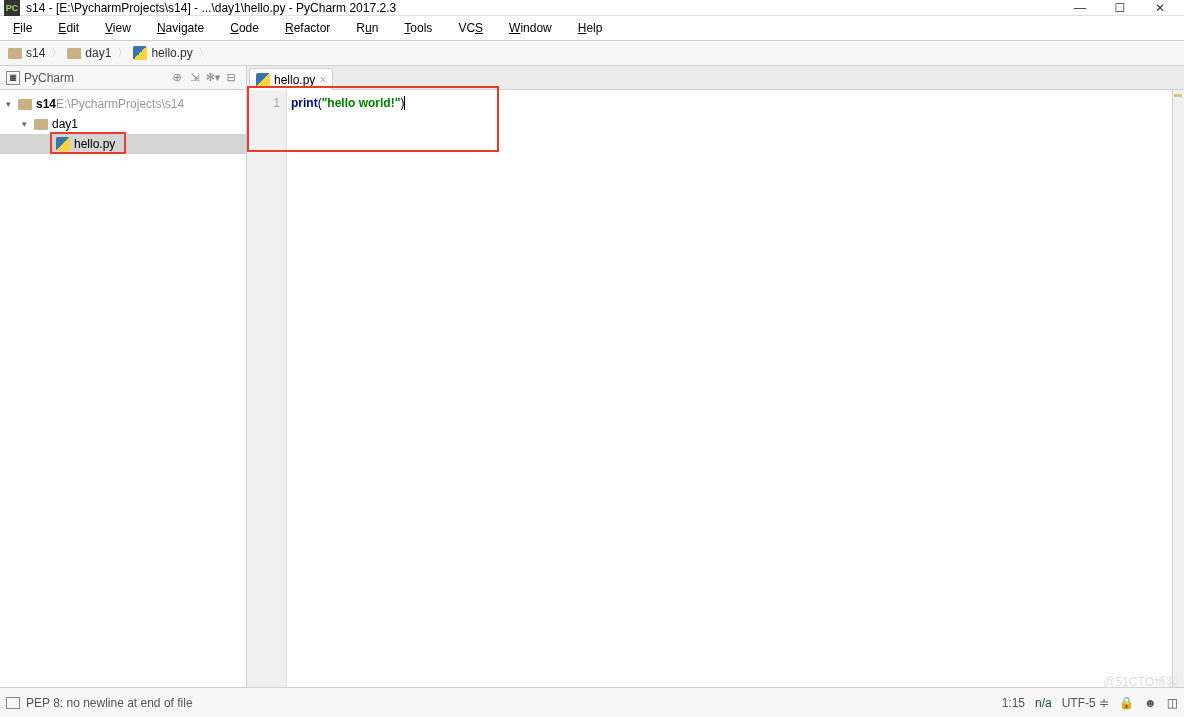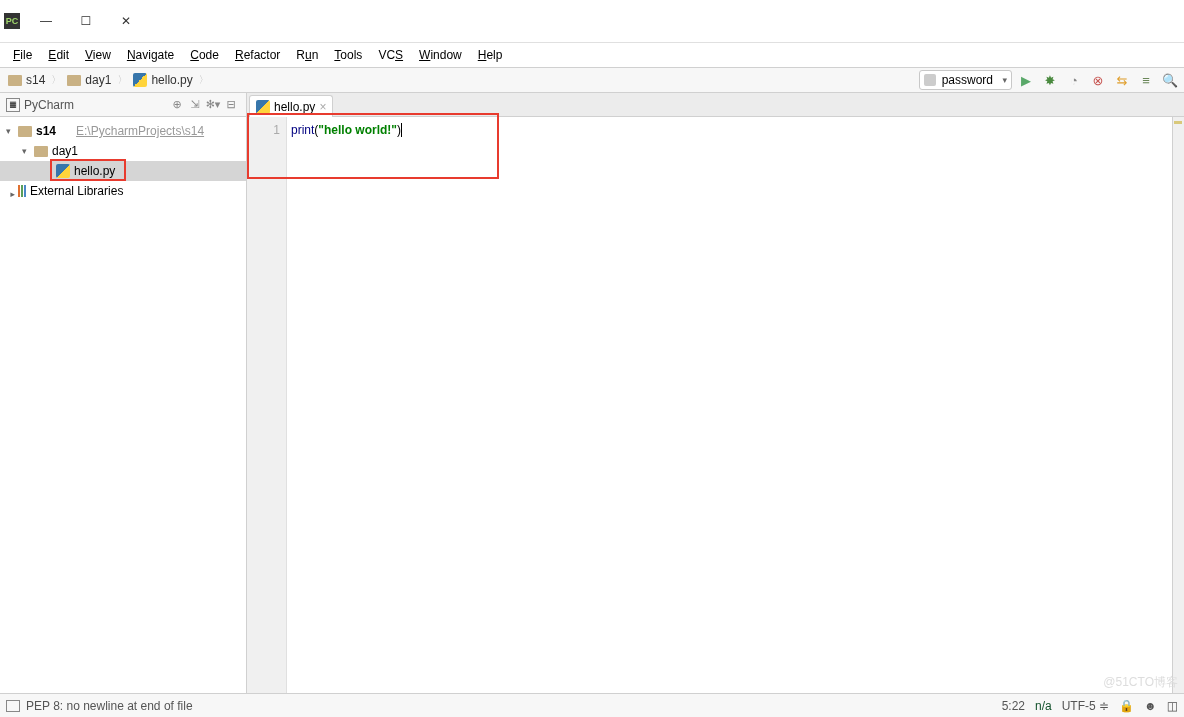--- a/index.html
+++ b/index.html
@@ -1,22 +1,22 @@
 <!DOCTYPE html>
 <html><head>
 <meta charset="utf-8">
 <style>
 * { margin:0; padding:0; box-sizing:border-box; font-family:"Segoe UI",Tahoma,sans-serif; font-size:12px; }
 body { width:1184px; height:717px; background:#fff; display:flex; flex-direction:column; overflow:hidden; position:relative;}
-.titlebar { height:43px; display:flex; align-items:center; padding:0 4px; border-bottom:1px solid #e0e0e0;}
+.titlebar { height:16px; display:flex; align-items:center; padding:0 4px; border-bottom:1px solid #e0e0e0;}
 .titlebar .pc-icon { width:16px; height:16px; background:#333; color:#9fd66b; display:inline-flex; align-items:center; justify-content:center; font-size:9px; font-weight:bold; margin-right:6px;}
 .titlebar .title { flex:1; color:#000;}
 .win-btns { display:flex; gap:0;}
 .win-btn { width:40px; height:26px; display:flex; align-items:center; justify-content:center; font-size:12px; color:#333;}
-.menubar { height:24px; display:flex; align-items:center; padding:0 6px; gap:2px;}
+.menubar { height:24px; display:flex; align-items:center; padding:0 6px; gap:12px;}
 .menu-item { padding:2px 7px; color:#000;}
 .menu-item u { text-decoration:underline;}
 .navbar { height:26px; display:flex; align-items:center; border-top:1px solid #d0d0d0; border-bottom:1px solid #d0d0d0; background:#f7f7f7; padding:0 4px;}
 .crumbs { display:flex; align-items:center; gap:2px;}
 .crumb { display:flex; align-items:center; gap:4px; padding:0 4px; color:#333;}
 .folder-ico { width:14px; height:11px; background:#c9b184; border-radius:1px; display:inline-block;}
 .py-ico { width:14px; height:14px; background:linear-gradient(135deg,#3776ab 50%,#ffd43b 50%); border-radius:2px; display:inline-block;}
 .crumb-sep { color:#bbb; font-size:10px;}
 .nav-right { margin-left:auto; display:flex; align-items:center; gap:4px;}
 .run-config { height:20px; border:1px solid #c8c8c8; border-radius:3px; padding:0 18px 0 22px; display:flex; align-items:center; position:relative; background:#fff;}
@@ -34,50 +34,51 @@
 .sidebar { width:247px; display:flex; flex-direction:column; border-right:1px solid #d0d0d0;}
 .sidebar-head { height:24px; display:flex; align-items:center; padding:0 6px; border-bottom:1px solid #d0d0d0; background:#f7f7f7;}
 .sidebar-head .proj-ico { width:14px; height:14px; border:1px solid #888; margin-right:4px; display:inline-flex; align-items:center; justify-content:center; font-size:8px;}
 .sidebar-head .label { flex:1; color:#555;}
 .sidebar-head .hbtn { width:18px; text-align:center; color:#888; font-size:11px;}
 .tree { flex:1; padding:4px 0; overflow:auto;}
 .tree-row { height:20px; display:flex; align-items:center; padding-left:6px; white-space:nowrap;}
 .tree-row.selected { background:#d5d5d5;}
 .arrow { width:12px; color:#666; font-size:9px;}
 .tree-label { color:#000;}
-.tree-path { color:#999; margin-left:20px;text-decoration:underline;}
+.tree-path { color:#999; margin-left:0;}
 .lib-ico { display:inline-flex; gap:1px; margin-right:4px;}
 .lib-ico span { width:2px; height:12px; background:#e07030;}
 .lib-ico span:nth-child(2){background:#5a9e5a;}
 .lib-ico span:nth-child(3){background:#4a88c7;}
 .editor-area { flex:1; display:flex; flex-direction:column; min-width:0;}
 .tabs { height:24px; display:flex; align-items:flex-end; border-bottom:1px solid #d0d0d0; background:#ececec; padding-left:2px;}
 .tab { height:22px; display:flex; align-items:center; gap:4px; padding:0 6px; background:#fff; border:1px solid #d0d0d0; border-bottom:none; border-top-left-radius:3px; border-top-right-radius:3px; margin-bottom:-1px;}
 .tab .close { color:#aaa; font-size:12px;}
 .editor { flex:1; display:flex; position:relative; background:#fff;}
 .gutter { width:40px; background:#f0f0f0; border-right:1px solid #e0e0e0; text-align:right; padding:6px 6px 0 0; color:#aaa; font-family:Consolas,monospace;}
 .code { flex:1; padding:6px 0 0 4px; font-family:Consolas,monospace; font-size:12px; white-space:pre;}
-.code .kw { color:#000080; font-weight:normal;}
+.code .kw { color:#000080; font-weight:bold;}
 .code .str { color:#008000; font-weight:bold;}
 .code .cursor { border-right:1px solid #000;}
 .linehl { position:absolute; left:40px; right:0; top:6px; height:16px; background:#fffae3; z-index:-1;}
 .red-box { position:absolute; border:2px solid #e83b2e; pointer-events:none;}
 .rightstrip { width:12px; background:#f0f0f0; border-left:1px solid #d0d0d0; position:relative;}
 .rightstrip .mark { position:absolute; top:4px; right:2px; width:8px; height:3px; background:#d9c97b;}
-.statusbar { height:24px; border-top:1px solid #d0d0d0; background:#f7f7f7; display:flex; align-items:center; padding:0 6px; color:#555;}
+.statusbar { height:30px; border-top:1px solid #d0d0d0; background:#f7f7f7; display:flex; align-items:center; padding:0 6px; color:#555;}
 .statusbar .sb-ico { width:14px; height:12px; border:1px solid #888; margin-right:6px;}
 .statusbar .right { margin-left:auto; display:flex; align-items:center; gap:10px;}
 .status-pad { color:#14532d;}
 .watermark { position:absolute; right:6px; bottom:26px; color:#ddd; font-size:12px;}
 </style>
 </head>
 <body>
 
 <div class="titlebar">
   <span class="pc-icon">PC</span>
+  <span class="title">s14 - [E:\PycharmProjects\s14] - ...\day1\hello.py - PyCharm 2017.2.3</span>
   <div class="win-btns">
     <div class="win-btn">—</div>
     <div class="win-btn">☐</div>
     <div class="win-btn">✕</div>
   </div>
 </div>
 
 <div class="menubar">
   <span class="menu-item"><u>F</u>ile</span>
   <span class="menu-item"><u>E</u>dit</span>
@@ -103,32 +104,20 @@
         <span class="folder-ico"></span>
         <span>day1</span>
       </span>
     <span class="crumb-sep">〉</span>
     <span class="crumb">
         <span class="py-ico"></span>
         <span>hello.py</span>
       </span>
     <span class="crumb-sep">〉</span>
   </div>
-  <div class="nav-right">
-    <div class="run-config">
-        <span>password</span>
-      </div>
-    <span class="tool-ico ico-run">▶</span>
-    <span class="tool-ico ico-debug">✸</span>
-    <span class="tool-ico ico-cov">◔</span>
-    <span class="tool-ico ico-stop">⊗</span>
-    <span class="tool-ico ico-update">⇆</span>
-    <span class="tool-ico ico-struct">≡</span>
-    <span class="tool-ico ico-search">🔍</span>
-  </div>
 </div>
 
 <div class="main">
   <div class="sidebar">
     <div class="sidebar-head">
       <span class="proj-ico">▦</span>
       <span class="label">PyCharm</span>
       <span class="hbtn">⊕</span>
       <span class="hbtn">⇲</span>
       <span class="hbtn">✻▾</span>
@@ -144,29 +133,20 @@
       <div class="tree-row" style="padding-left:22px">
         <span class="arrow">▾</span>
         <span class="folder-ico" style="margin-right:4px;"></span>
         <span class="tree-label">day1</span>
       </div>
       <div class="tree-row selected" style="padding-left:56px; position:relative;">
         <span class="py-ico" style="margin-right:4px;"></span>
         <span class="tree-label">hello.py</span>
         <div class="red-box" style="left:50px; top:-2px; width:76px; height:22px;"></div>
       </div>
-      <div class="tree-row">
-        <span class="arrow" style="transform:rotate(-90deg);">▾</span>
-        <span class="lib-ico">
-            <span></span>
-            <span></span>
-            <span></span>
-          </span>
-        <span class="tree-label">External Libraries</span>
-      </div>
     </div>
   </div>
 
   <div class="editor-area">
     <div class="tabs">
       <div class="tab">
         <span class="py-ico"></span>
         <span>hello.py</span>
         <span class="close">×</span>
       </div>
@@ -180,21 +160,21 @@
         </div>
       <div class="red-box" style="left:0px; top:-4px; width:252px; height:66px;"></div>
     </div>
   </div>
 </div>
 
 <div class="statusbar">
   <span class="sb-ico"></span>
   <span>PEP 8: no newline at end of file</span>
   <div class="right">
-    <span>5:22</span>
+    <span>1:15</span>
     <span class="status-pad">n/a</span>
     <span><span>UTF-5</span> ≑</span>
     <span>🔒</span>
     <span>☻</span>
     <span>◫</span>
   </div>
 </div>
 
 <div class="watermark">@51CTO博客</div>
 

